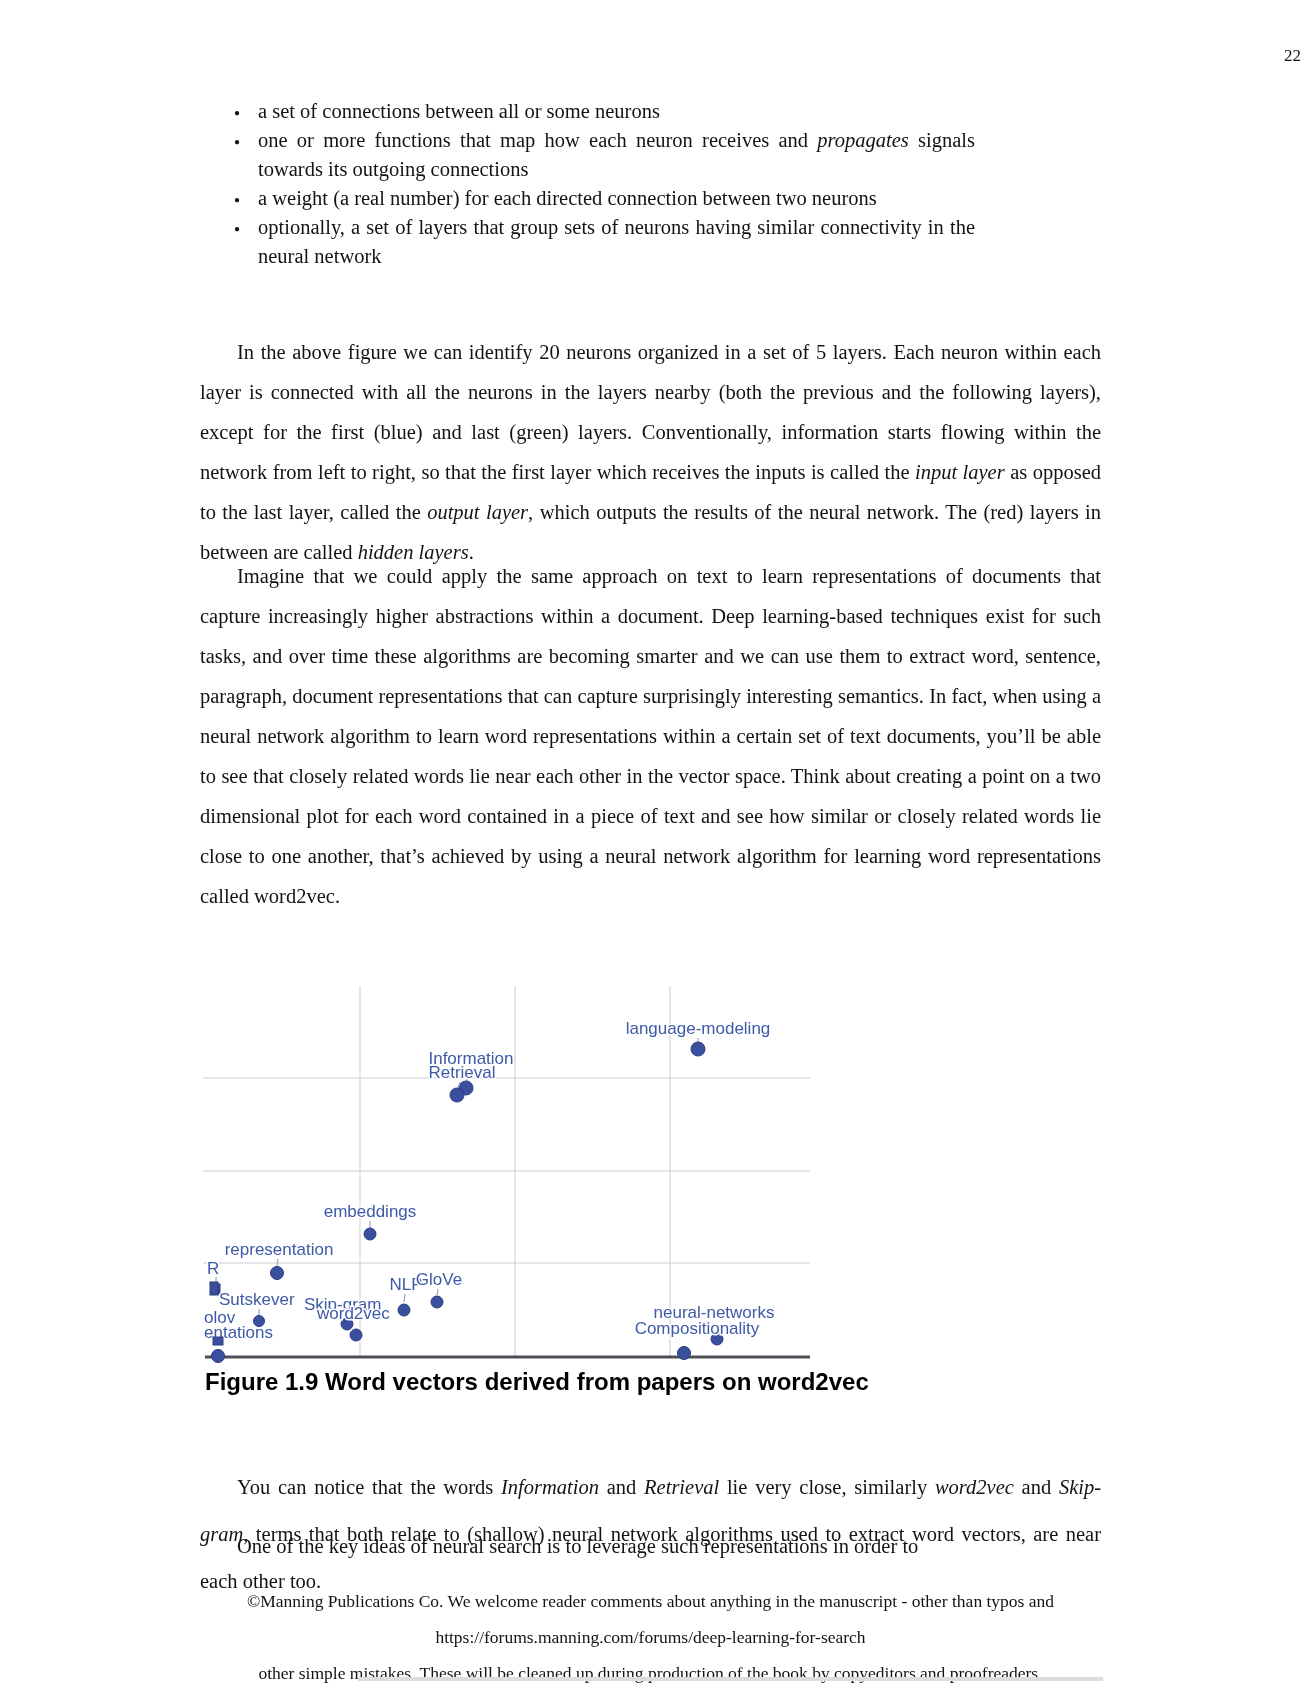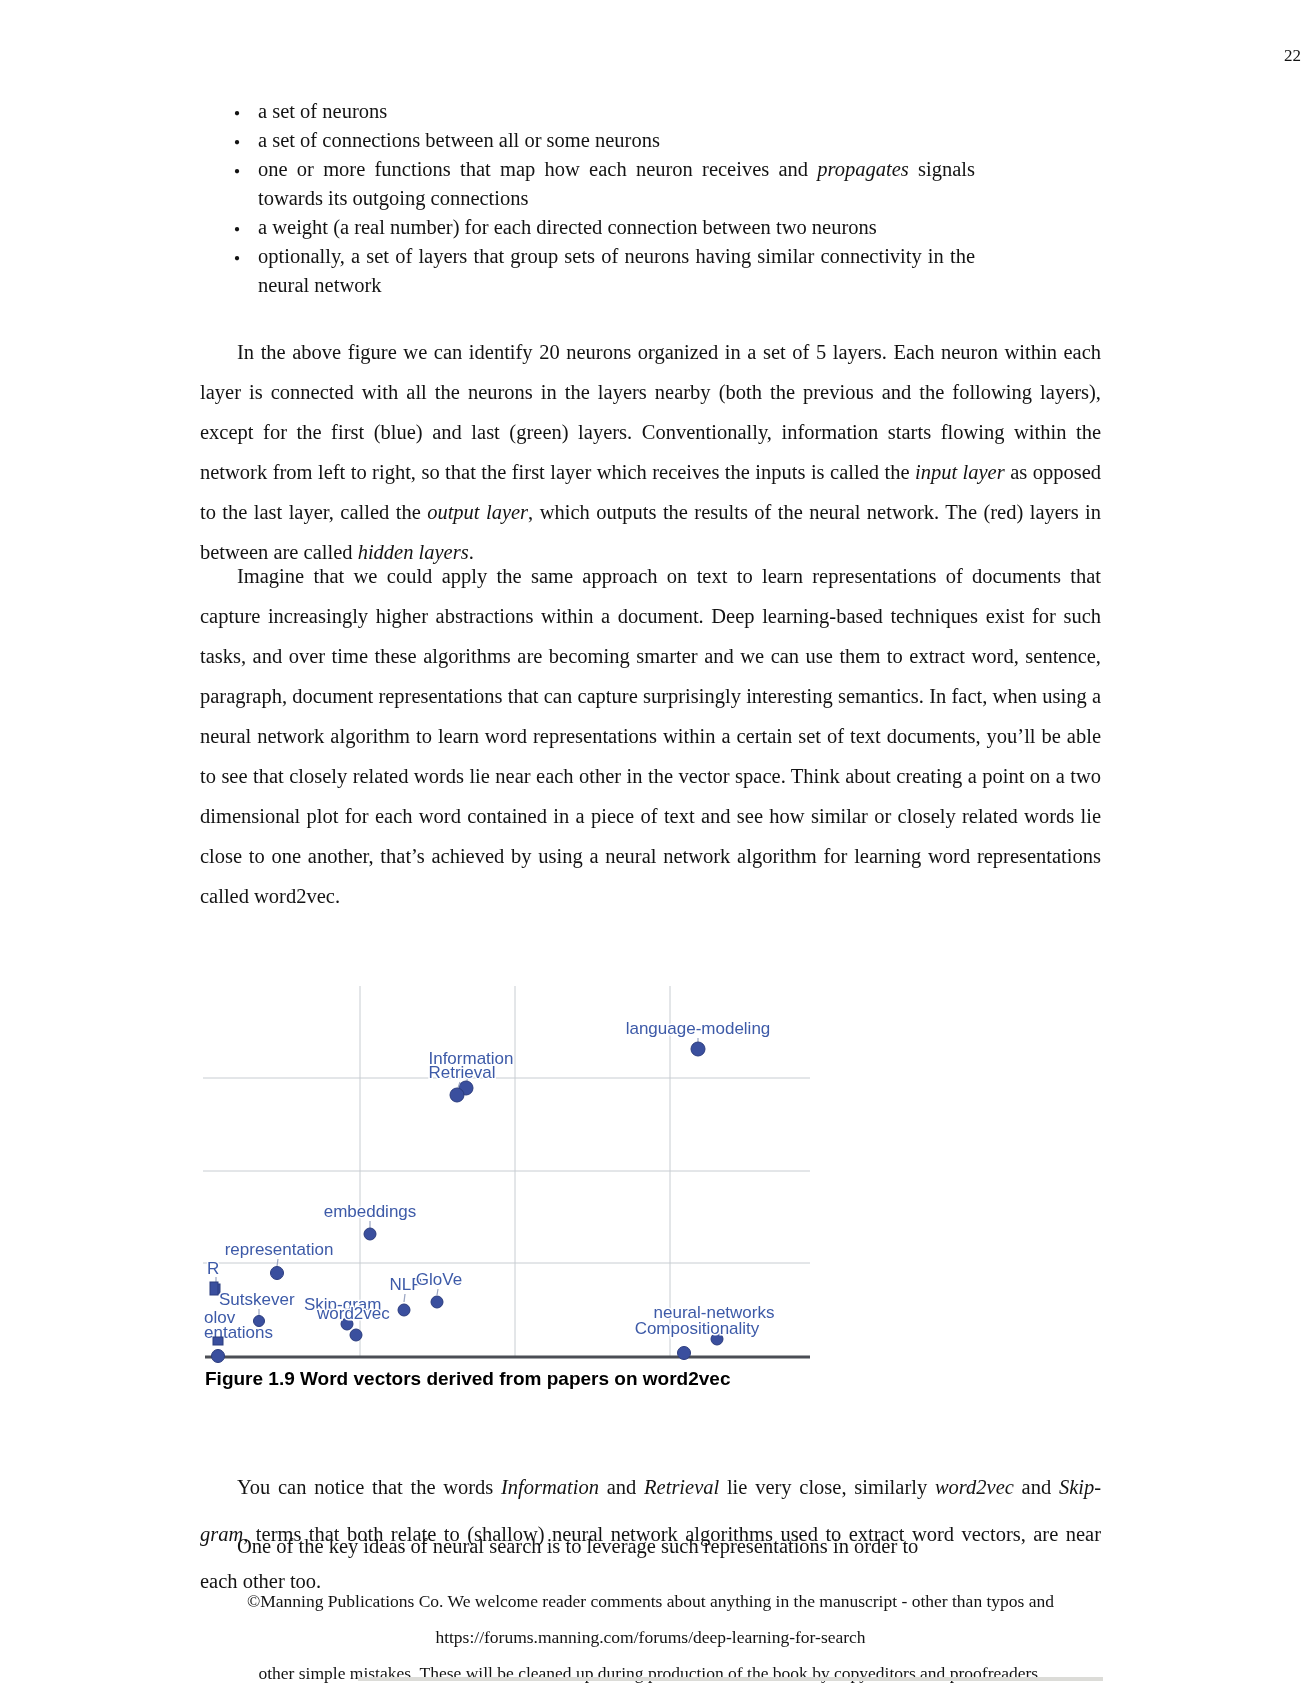--- a/index.html
+++ b/index.html
@@ -16,36 +16,35 @@
           text-indent:37px; font-size:20.5px; line-height:40px; }
   #p1 { top:332px; }
   #p2 { top:556px; }
   #p3 { top:1464px; line-height:47px; }
   #p4 { top:1529px; line-height:35px; }
   .it { font-style:italic; }
   #chart { position:absolute; left:203px; top:982px; }
   #chart text { font-family:"Liberation Sans", sans-serif; }
   .caption { position:absolute; left:205px; top:1368px; margin:0;
              font-family:"Liberation Sans", sans-serif; font-weight:bold;
-             font-size:19px; color:#000; }
+             font-size:24px; color:#000; }
   .footer { position:absolute; left:0; top:1577px; width:100%; text-align:center;
             font-size:17.5px; line-height:23px; }
   .footer div { margin:13px; }
   .bottom-edge { position:absolute; left:358px; top:1677px; width:745px; height:4px;
                  background:#dcdcd8; }
 </style>
 </head>
 <body>
 
 <div class="page">
 
   <div class="page-num">22</div>
 
   <ul class="bullets">
-      <li><span>a set of neurons</span></li>
       <li><span>a set of connections between all or some neurons</span></li>
       <li><span>one or more functions that map how each neuron receives and </span><span class="it">propagates</span><span> signals towards its outgoing connections</span></li>
       <li><span>a weight (a real number) for each directed connection between two neurons</span></li>
       <li><span>optionally, a set of layers that group sets of neurons having similar connectivity in the neural network</span></li>
     </ul>
 
   <p class="para" id="p1"><span>In the above figure we can identify 20 neurons organized in a set of 5 layers. Each neuron within each layer is connected with all the neurons in the layers nearby (both the previous and the following layers), except for the first (blue) and last (green) layers. Conventionally, information starts flowing within the network from left to right, so that the first layer which receives the inputs is called the </span><span class="it">input layer</span><span> as opposed to the last layer, called the </span><span class="it">output layer</span><span>, which outputs the results of the neural network. The (red) layers in between are called </span><span class="it">hidden layers</span><span>.</span></p>
   <p class="para" id="p2"><span>Imagine that we could apply the same approach on text to learn representations of documents that capture increasingly higher abstractions within a document. Deep learning-based techniques exist for such tasks, and over time these algorithms are becoming smarter and we can use them to extract word, sentence, paragraph, document representations that can capture surprisingly interesting semantics. In fact, when using a neural network algorithm to learn word representations within a certain set of text documents, you’ll be able to see that closely related words lie near each other in the vector space. Think about creating a point on a two dimensional plot for each word contained in a piece of text and see how similar or closely related words lie close to one another, that’s achieved by using a neural network algorithm for learning word representations called word2vec.</span></p>
 
   <svg id="chart" width="612" height="382" viewBox="0 0 612 382">

